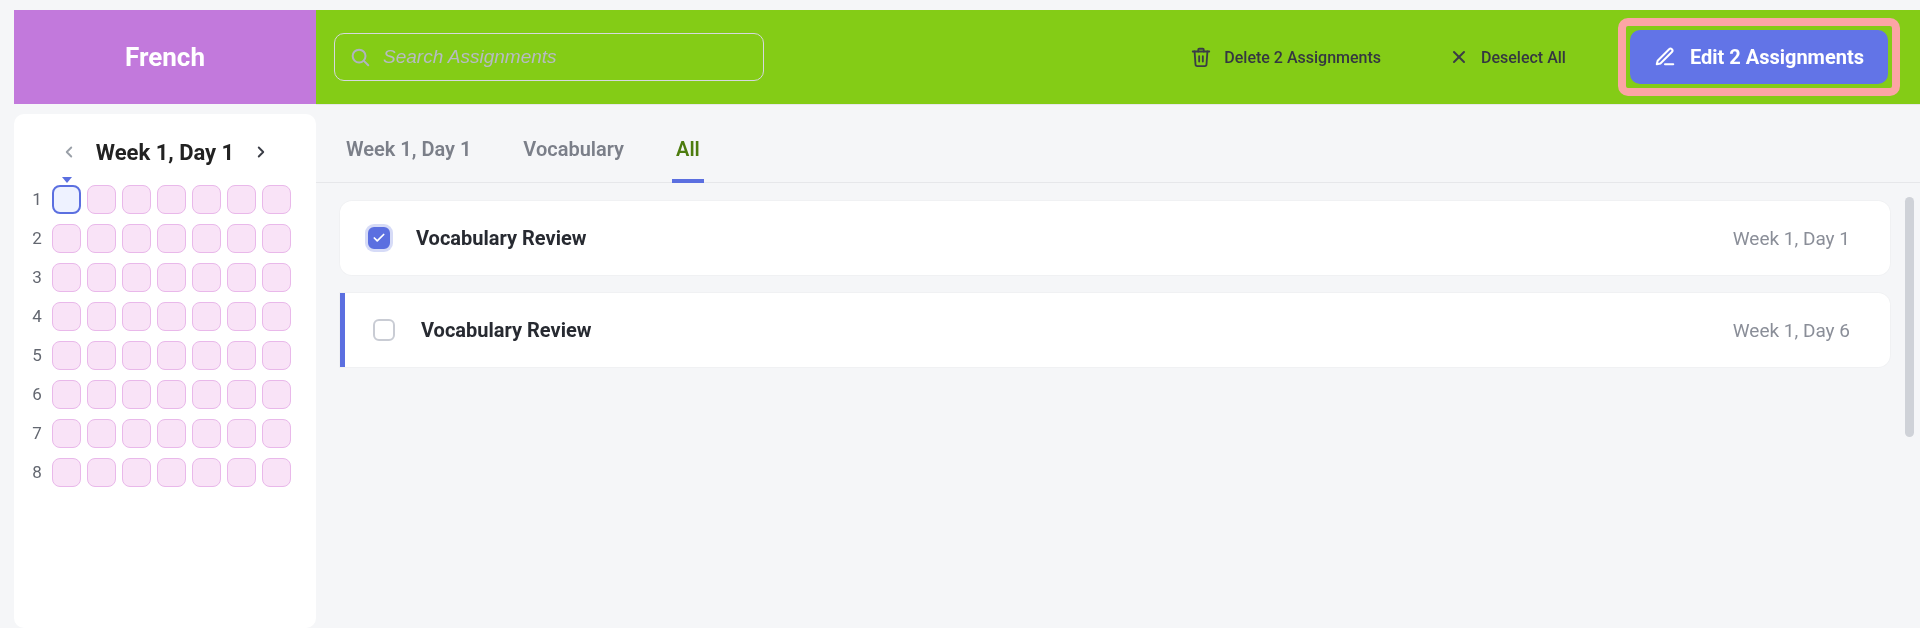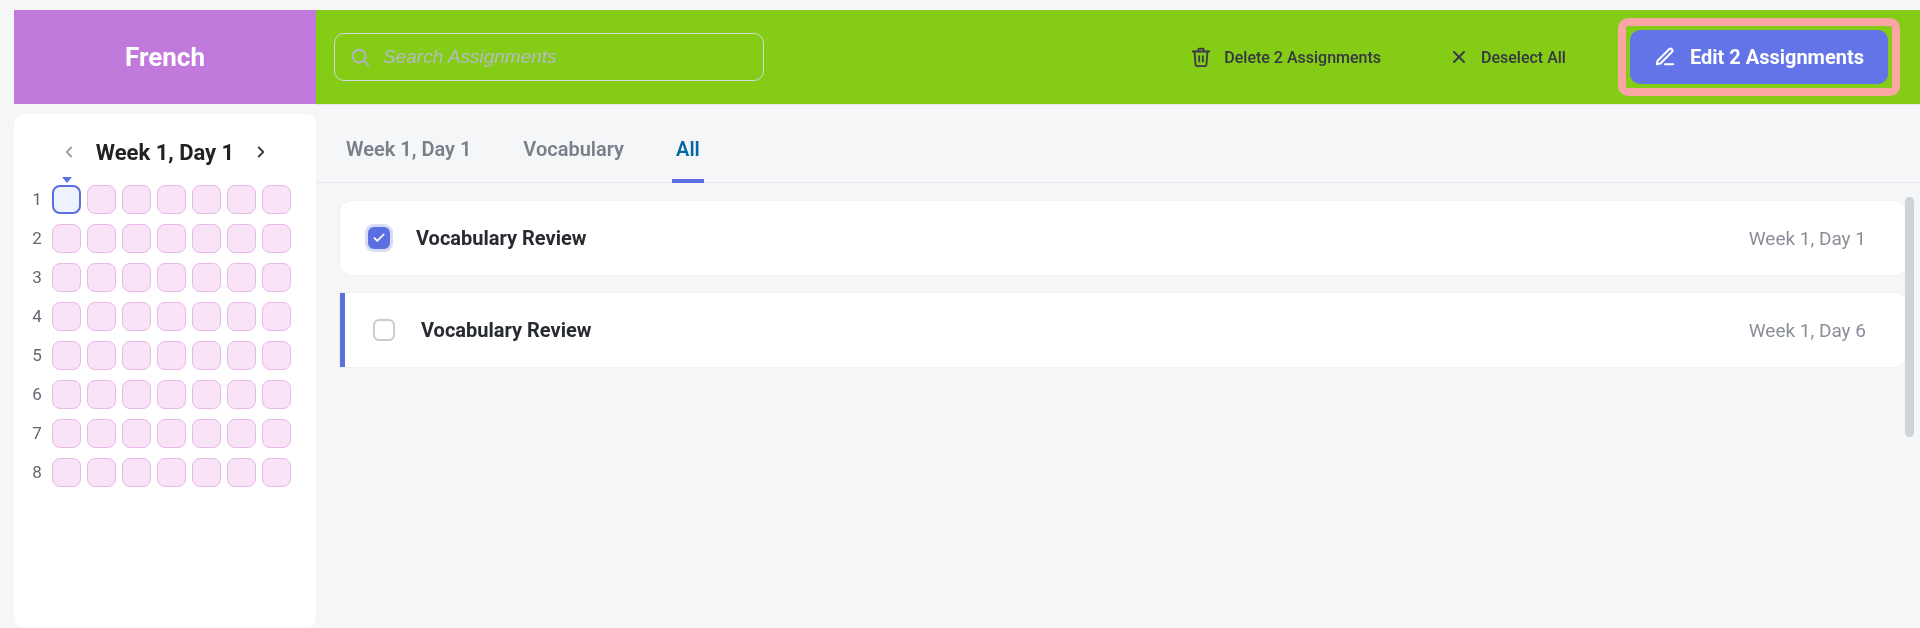--- a/index.html
+++ b/index.html
@@ -173,27 +173,27 @@
     background: transparent;
   }
   .tab {
     font-size: 20px;
     font-weight: 600;
     color: #7b7f89;
     padding: 10px 4px 18px 4px;
     cursor: pointer;
   }
   .tab.active {
-    color: #0369a1;
+    color: #4d7c0f;
     border-bottom: 4px solid #5b6fe0;
     margin-bottom: -1px;
   }
 
   .list-area {
-    padding: 18px 14px 0 24px;
+    padding: 18px 30px 0 24px;
     position:relative;
     height: 440px;
     overflow:hidden;
   }
   .scroll-thumb{
     position:absolute;
     right:6px; top:14px;
     width:9px; height:240px;
     background:#cfd2d8;
     border-radius:5px;

